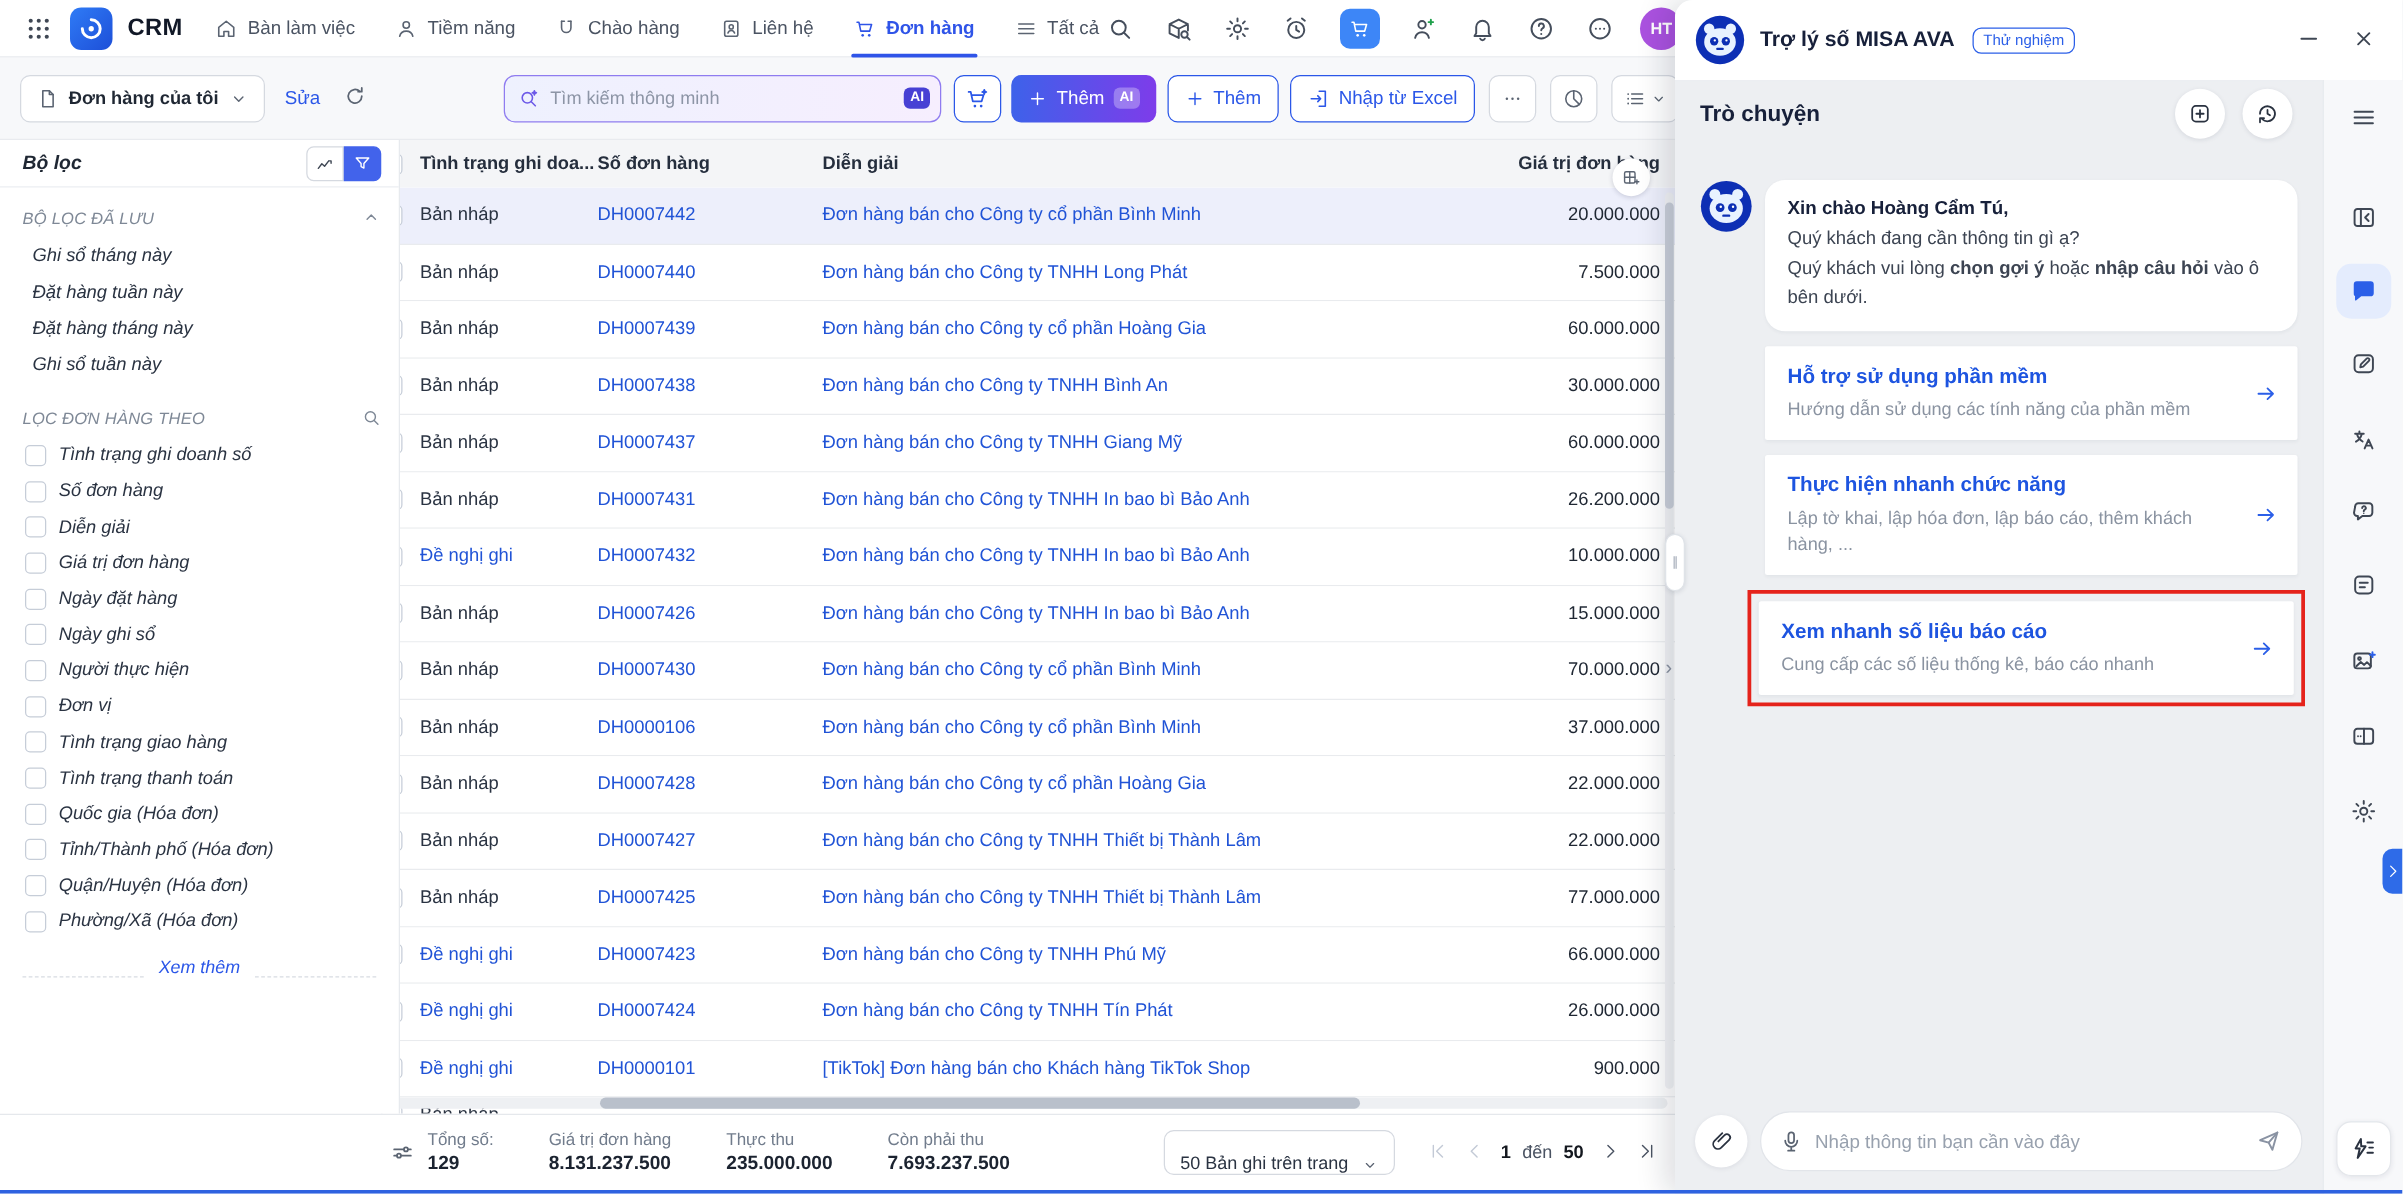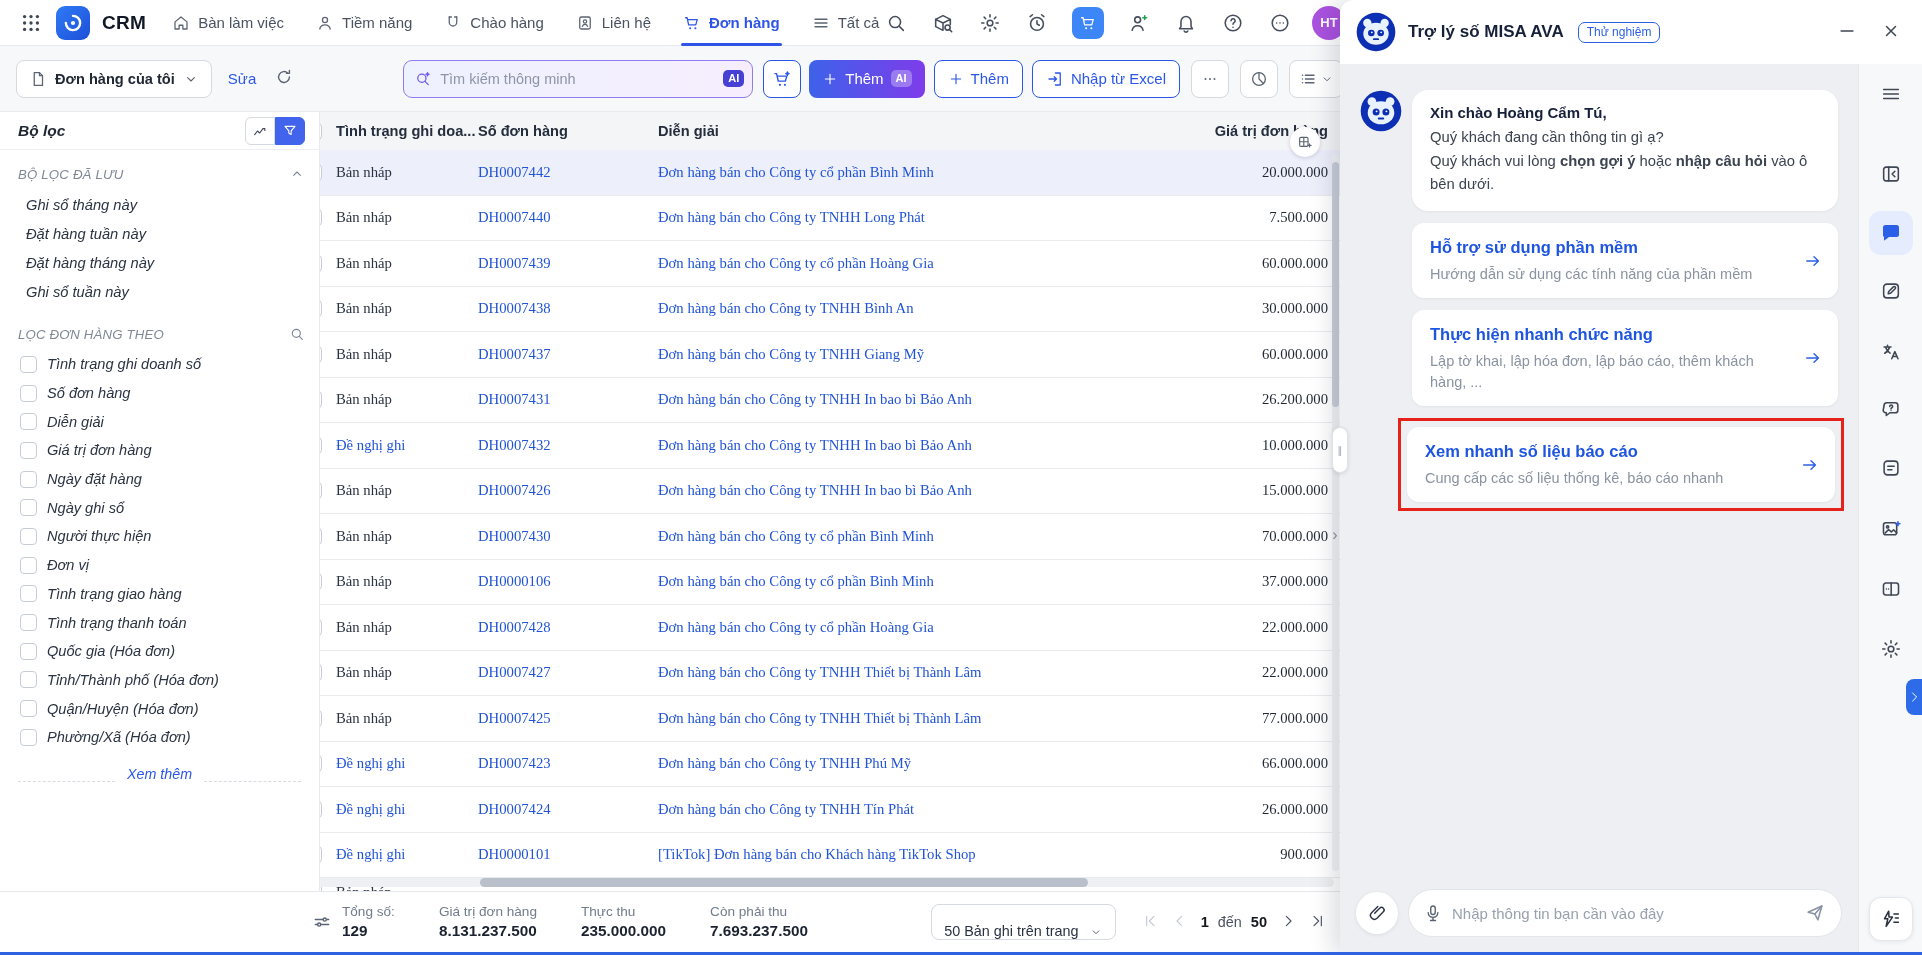--- a/index.html
+++ b/index.html
@@ -64,21 +64,21 @@
   .show-more-row { display:flex; align-items:flex-end; gap:12px; margin:14px 4px 0 0; }
   .dash { flex:1; border-top:1px dashed #d8dce2; }
   .show-more { color:#2b57e8; font-size:14.3px; cursor:pointer; }
 
   
   #table-area { position:absolute; top:112px; left:290px; width:1052px; bottom:64px; background:#fff; z-index:2; }
   .trow, .thead-row { display:grid; grid-template-columns:46px 142px 180px 1fr 240px; align-items:center; }
   .thead-row { height:38px; background:#f4f5f7; font-weight:bold; font-size:14.6px; color:#252e3d; }
   .cell-val { text-align:right; padding-right:14px; position:relative; }
   .col-add { position:absolute; right:22px; top:4px; width:30px; height:30px; border-radius:50%; background:#fff; border:none; box-shadow:0 1px 4px rgba(20,30,60,.18); display:flex; align-items:center; justify-content:center; color:#5b6472; cursor:pointer; }
-  #rows { height:741px; overflow:hidden;font-family:Liberation Serif, serif; }
+  #rows { height:741px; overflow:hidden; }
   .trow { height:45.5px; border-bottom:1px solid #e9ebee; font-size:14.7px; background:#fff; }
   .trow.sel { background:#edeffb; }
   .trow.partial { align-items:start; }
   .trow.partial > * { padding-top:6px; }
   .cbcell { display:flex; justify-content:center; }
   .st { color:#2a3342; } .st.req { color:#2053d6; }
   .lnk { color:#2053d6; cursor:pointer; }
   .vscroll-track { position:absolute; right:3px; top:42px; bottom:20px; width:7px; border-radius:4px; background:#f1f3f6; }
   .vscroll-thumb { position:absolute; right:3px; top:50px; width:7px; height:245px; border-radius:4px; background:#c9cfd9; cursor:pointer; }
   .hscroll-track { position:absolute; left:8px; right:8px; bottom:4px; height:9px; border-radius:5px; background:#eef0f3; }
@@ -112,21 +112,21 @@
   .chat-head { height:54px; display:flex; align-items:center; padding:0 24px 0 20px; }
   .chat-head-title { font-size:18px; font-weight:bold; color:#17203a; }
   .chat-head-btns { margin-left:auto; display:flex; gap:14px; }
   .circle-btn { width:40px; height:40px; border-radius:50%; background:#fff; border:none; box-shadow:0 1px 4px rgba(20,30,60,.10); display:flex; align-items:center; justify-content:center; color:#2a3240; cursor:pointer; }
   .chat-scroll { flex:1; padding:6px 20px 0 20px; overflow:hidden; }
   .msg-row { display:flex; gap:10px; margin-top:20px;justify-content:center; }
   .msg-avatar { width:42px; height:42px; flex:none; }
   .bubble { background:#fff; border-radius:16px; padding:14px 18px; flex:1; box-shadow:0 1px 3px rgba(20,30,60,.05); }
   .bubble .b-title { font-weight:bold; color:#17203a; font-size:15px; margin-bottom:5px; }
   .bubble .b-text { color:#3c4452; font-size:14.8px; line-height:1.6; }
-  .sugg-card { margin:12px 0 0 52px; background:#fff; border-radius:12px; padding:13px 46px 13px 18px; position:relative; box-shadow:0 1px 3px rgba(20,30,60,.05); cursor:pointer; }
+  .sugg-card { margin:12px 0 0 52px; background:#fff; border-radius:2px; padding:13px 46px 13px 18px; position:relative; box-shadow:0 1px 3px rgba(20,30,60,.05); cursor:pointer; }
   .sugg-title { color:#1d54e0; font-weight:bold; font-size:16.5px; line-height:22px; }
   .sugg-desc { color:#8a93a1; font-size:14.5px; line-height:21px; margin-top:6px; }
   .sugg-arrow { position:absolute; right:15px; top:50%; transform:translateY(-50%); color:#2b5fe8; }
   .red-wrap { margin:12px -6px 0 38px; border:3px solid #e5231b; padding:6px; }
   .red-wrap .sugg-card { margin:0; }
   .chat-input-row { padding:14px 16px 18px 16px; display:flex; align-items:center; gap:10px; }
   .pill { flex:1; height:48px; border-radius:24px; background:#fff; border:1px solid #e2e5ea; display:flex; align-items:center; gap:9px; padding:0 14px; }
   .pill input { flex:1; border:none; outline:none; background:none; font-size:15px; color:#2a3342; font-family:inherit; }
   .pill input::placeholder { color:#98a1ae; }
   .send-btn { border:none; background:none; color:#8a93a3; width:24px; height:24px; cursor:pointer; }
@@ -797,20 +797,42 @@
           </span></button>
       <button class="win-btn"><span class="ic i18">
             <svg viewBox="0 0 24 24" fill="none" stroke="currentColor" stroke-width="1.7" stroke-linecap="round" stroke-linejoin="round">
               <path d="m6 6 12 12M18 6 6 18" stroke-width="2"></path>
             </svg>
           </span></button>
     </div>
   </div>
   <div class="ava-body">
     <div class="ava-chat">
+      <div class="chat-head">
+        <span class="chat-head-title">Trò chuyện</span>
+        <div class="chat-head-btns">
+          <button class="circle-btn">
+              <span class="ic i20">
+                <svg viewBox="0 0 24 24" fill="none" stroke="currentColor" stroke-width="1.7" stroke-linecap="round" stroke-linejoin="round">
+                  <rect x="4.5" y="4.5" width="15" height="15" rx="3.5"></rect>
+                  <path d="M12 8.5v7M8.5 12h7"></path>
+                </svg>
+              </span>
+            </button>
+          <button class="circle-btn">
+              <span class="ic i20">
+                <svg viewBox="0 0 24 24" fill="none" stroke="currentColor" stroke-width="1.7" stroke-linecap="round" stroke-linejoin="round">
+                  <path d="M4.8 12a7.2 7.2 0 1 1 2.1 5.1"></path>
+                  <path d="M4.8 20.2v-3.9h3.9"></path>
+                  <path d="M12 8.3V12l2.4 1.5"></path>
+                </svg>
+              </span>
+            </button>
+        </div>
+      </div>
       <div class="chat-scroll">
         <div class="msg-row">
           <span class="ic msg-avatar">
               <svg viewBox="0 0 24 24" fill="none" stroke="currentColor" stroke-width="1.7" stroke-linecap="round" stroke-linejoin="round">
                 <circle cx="12" cy="12" r="11.6" fill="#0d2fb4" stroke="none"></circle>
                 <circle cx="6.8" cy="6.6" r="2.5" fill="#e8f2ff" stroke="none"></circle>
                 <circle cx="17.2" cy="6.6" r="2.5" fill="#e8f2ff" stroke="none"></circle>
                 <ellipse cx="12" cy="13" rx="7.6" ry="6.6" fill="#e8f2ff" stroke="none"></ellipse>
                 <circle cx="9.2" cy="12.6" r="2" fill="#0d2fb4" stroke="none"></circle>
                 <circle cx="14.8" cy="12.6" r="2" fill="#0d2fb4" stroke="none"></circle>

